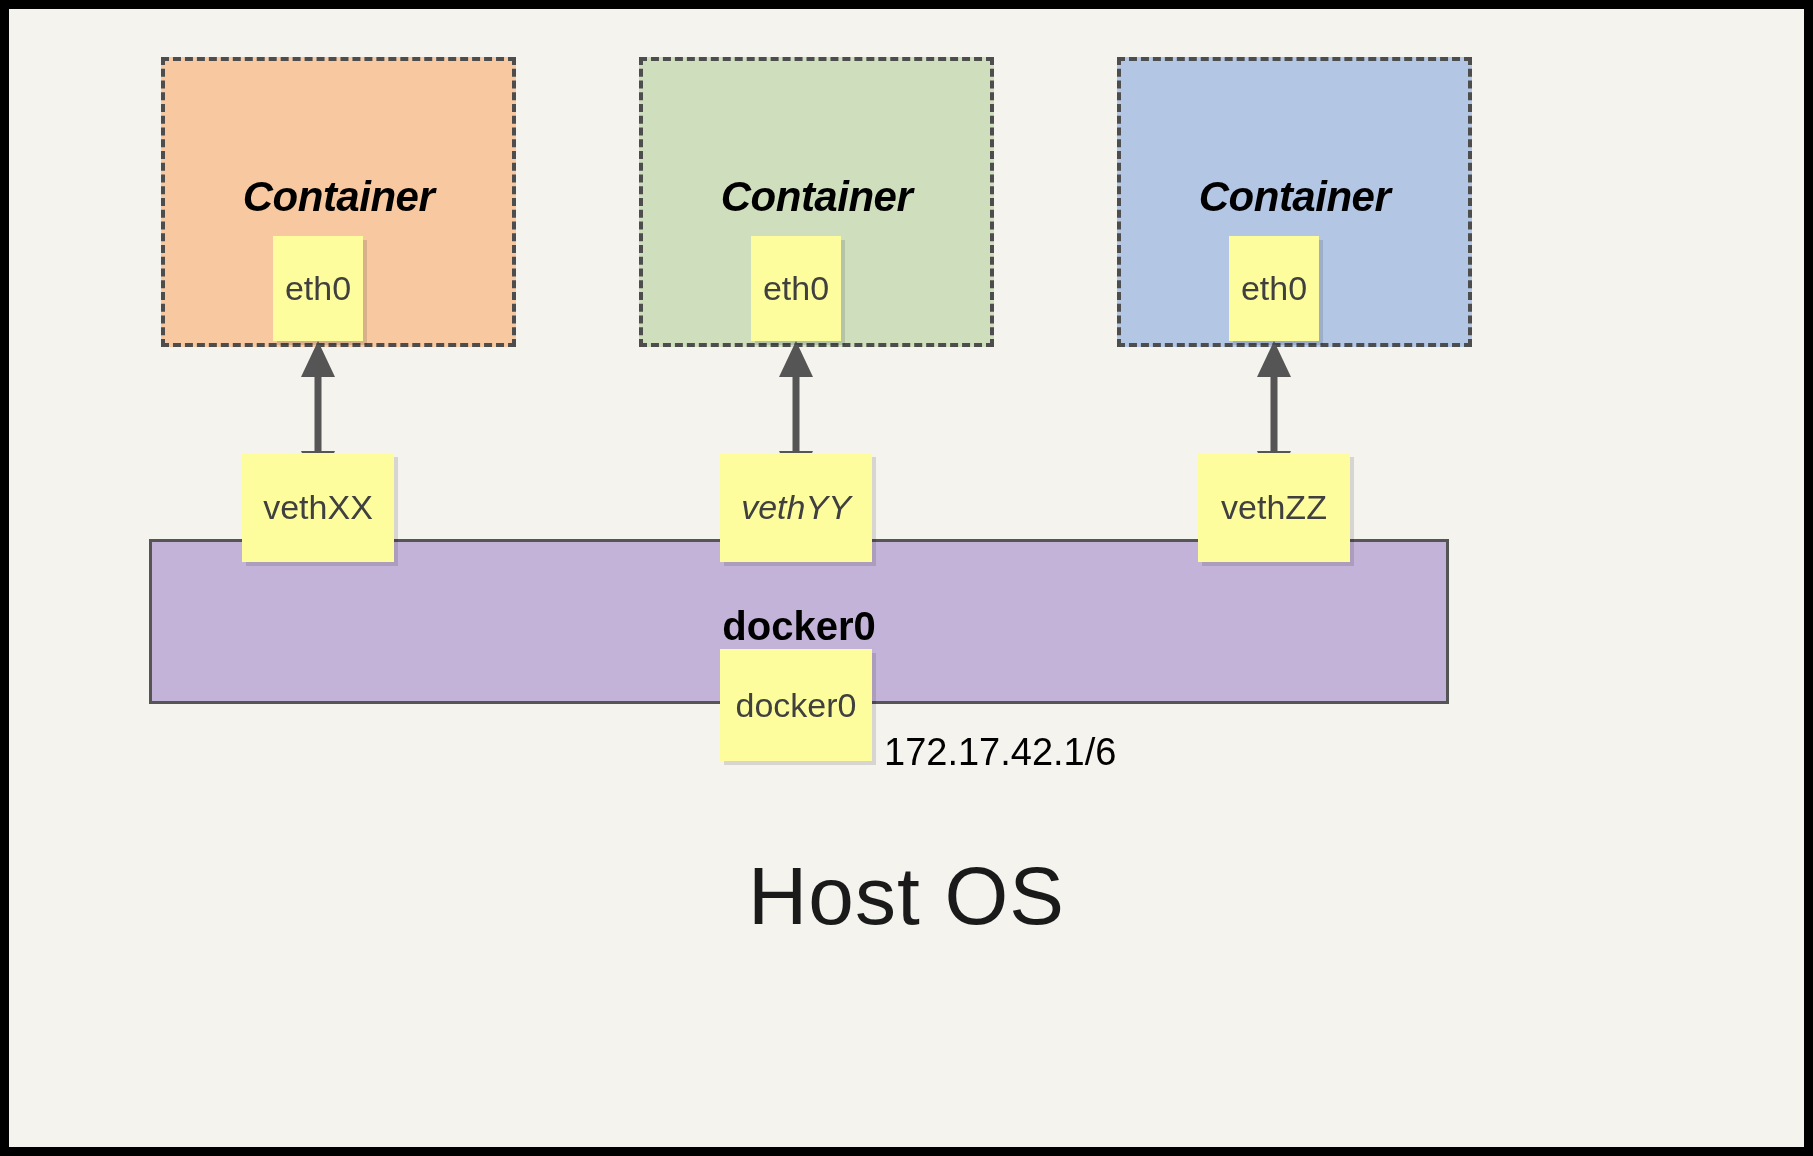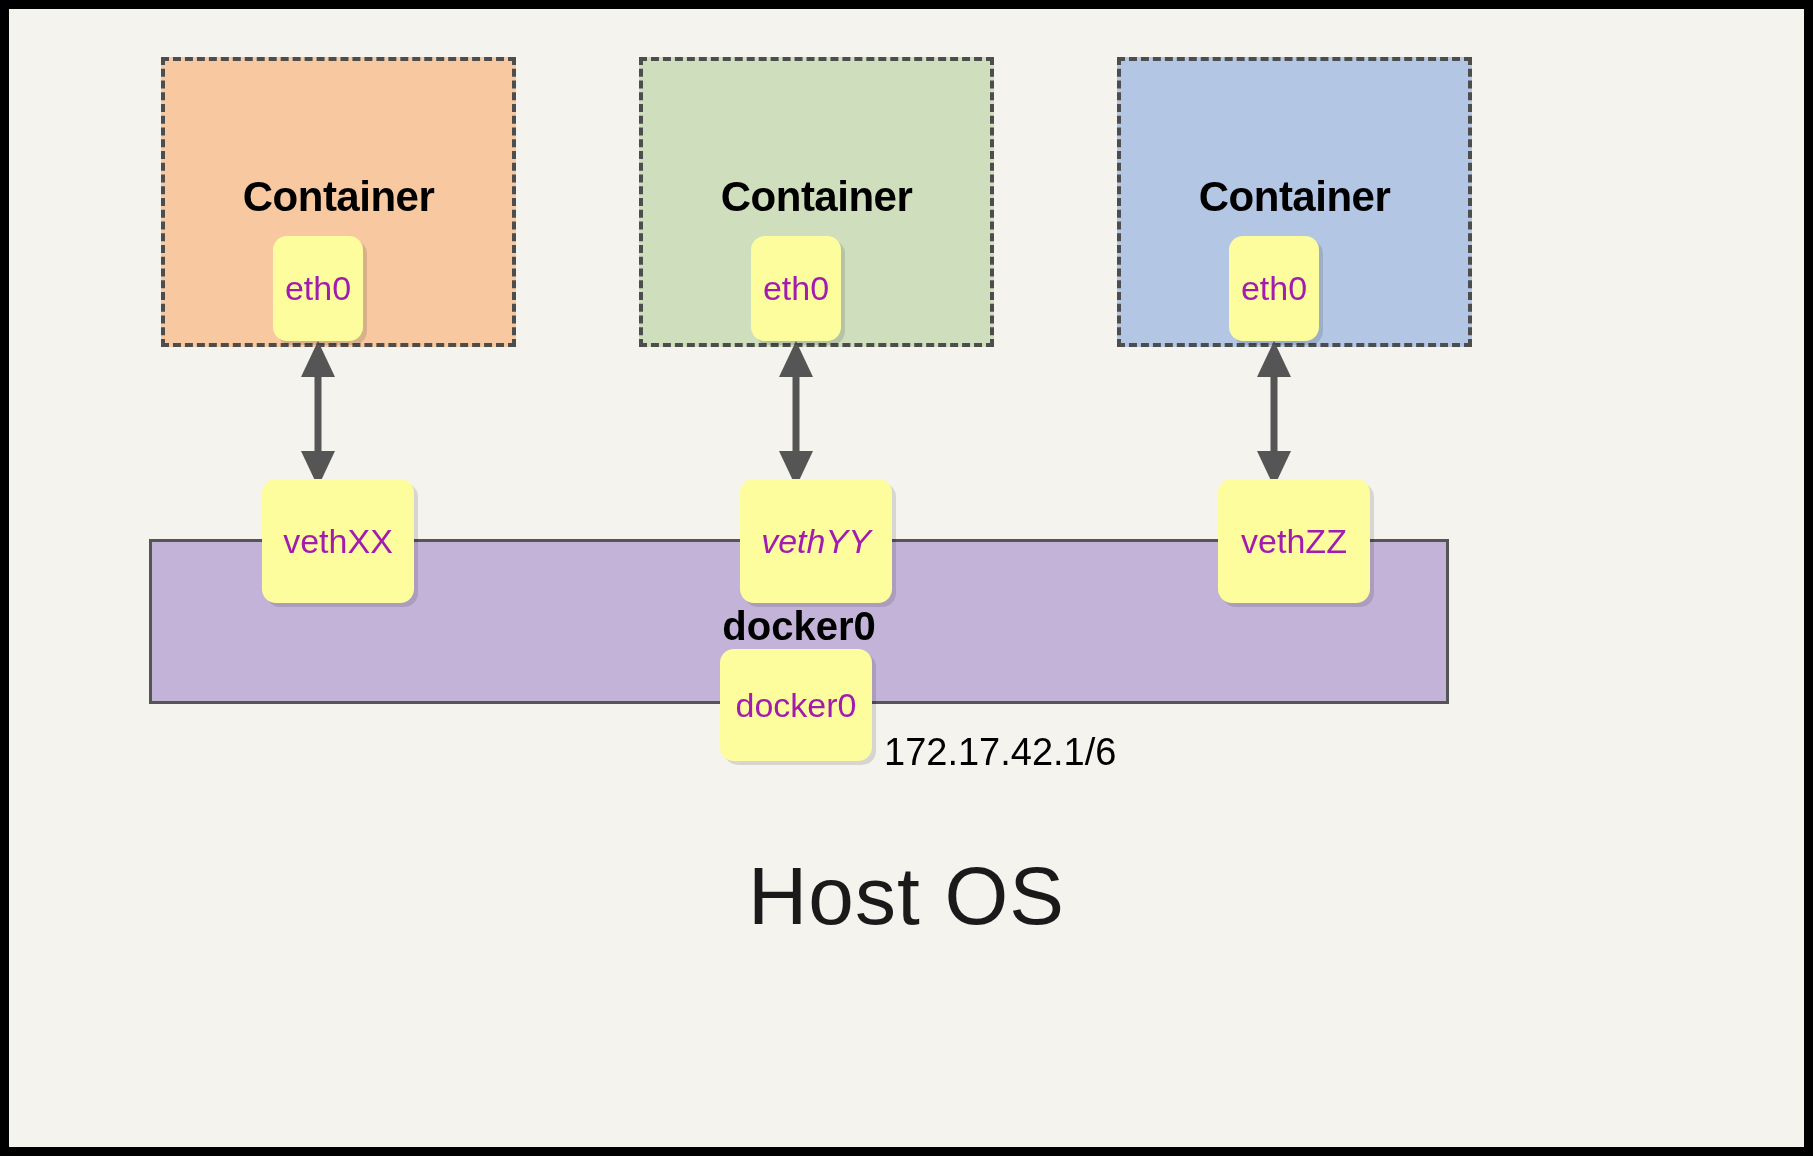--- a/index.html
+++ b/index.html
@@ -23,20 +23,21 @@
   }
 
   
   .container-box {
     position: absolute;
     box-sizing: border-box;
     border: 4px dashed #4d4d4d;
     top: 48px;
     height: 290px;
     width: 355px;
+    font-style: italic;
   }
   #container-box-1 { left: 152px; background: #f8c9a0; }
   #container-box-2 { left: 630px; background: #cfdfbd; }
   #container-box-3 { left: 1108px; background: #b3c6e4; }
 
   .container-title {
     position: absolute;
     top: 112px;
     left: 0;
     width: 100%;
@@ -50,41 +51,39 @@
   
   .note-box {
     position: absolute;
     box-sizing: border-box;
     background: #fdfd9d;
     box-shadow: 4px 4px 0 0 rgba(0,0,0,0.12);
     display: flex;
     align-items: center;
     justify-content: center;
     font-size: 34px;
-    color: #a21caf;
+    color: #404040;
     z-index: 6;
-    border-radius: 14px;
   }
 
   
   .eth0-box {
     top: 227px;
     width: 90px;
     height: 105px;
   }
   #eth0-box-1 { left: 264px; }
   #eth0-box-2 { left: 742px; }
   #eth0-box-3 { left: 1220px; }
 
   
   .veth-box {
-    top: 470px;
+    top: 444px;
     width: 152px;
-    height: 124px;
-    margin-left: 20px;
+    height: 109px;
   }
   #veth-box-1 { left: 233px; }
   #veth-box-2 { left: 711px; font-style: italic; }
   #veth-box-3 { left: 1189px; }
 
   
   #docker0-note-box {
     top: 640px;
     left: 711px;
     width: 152px;

